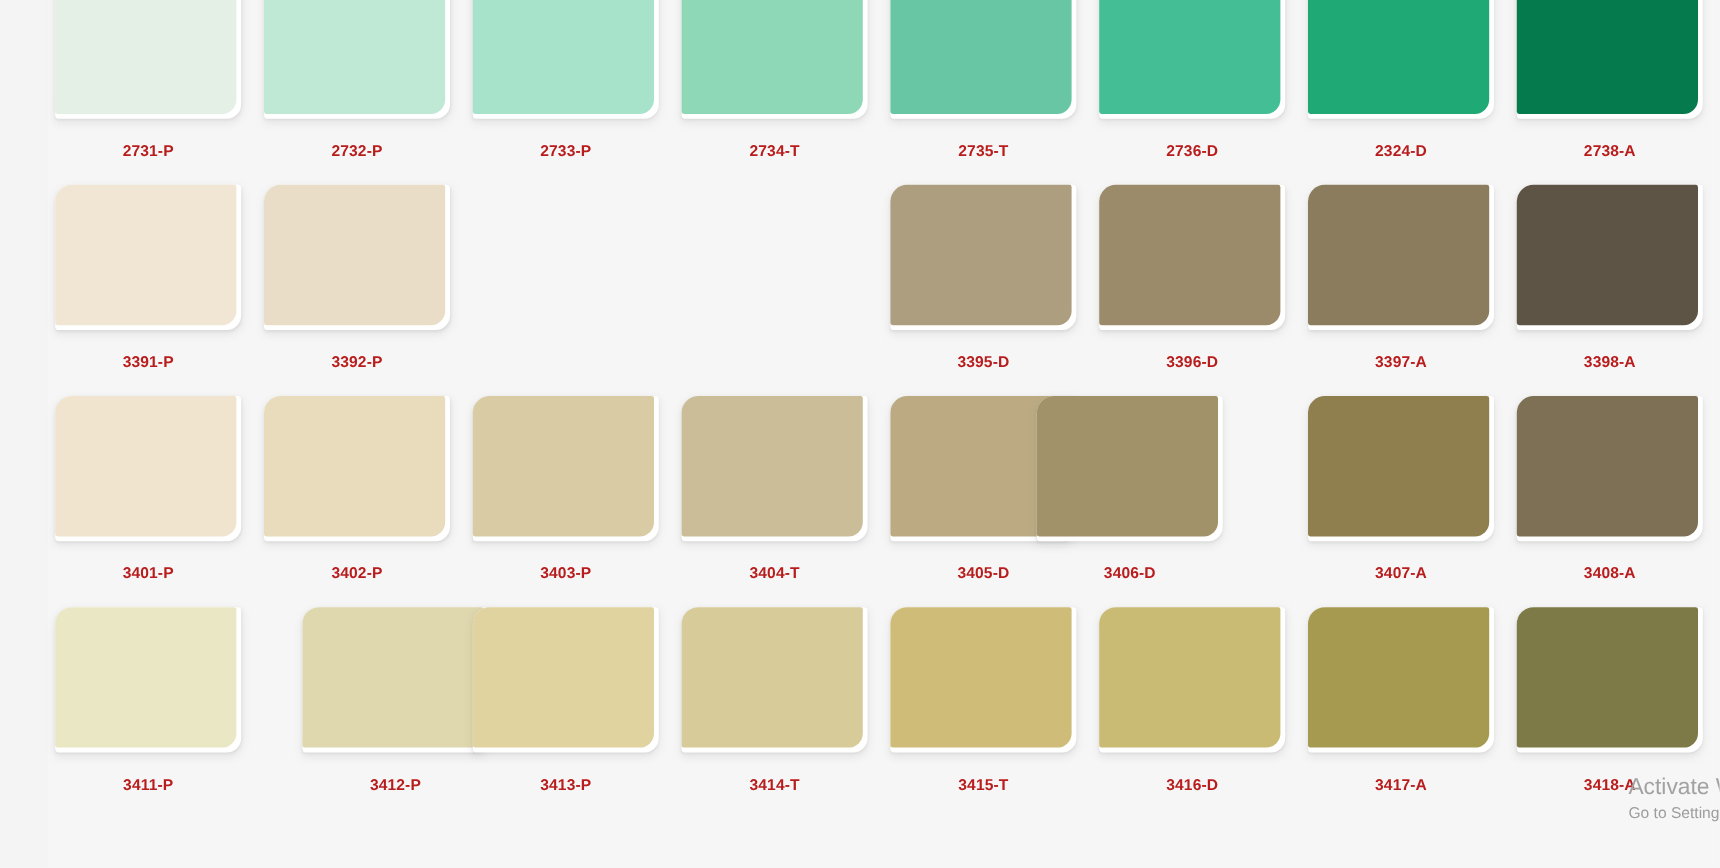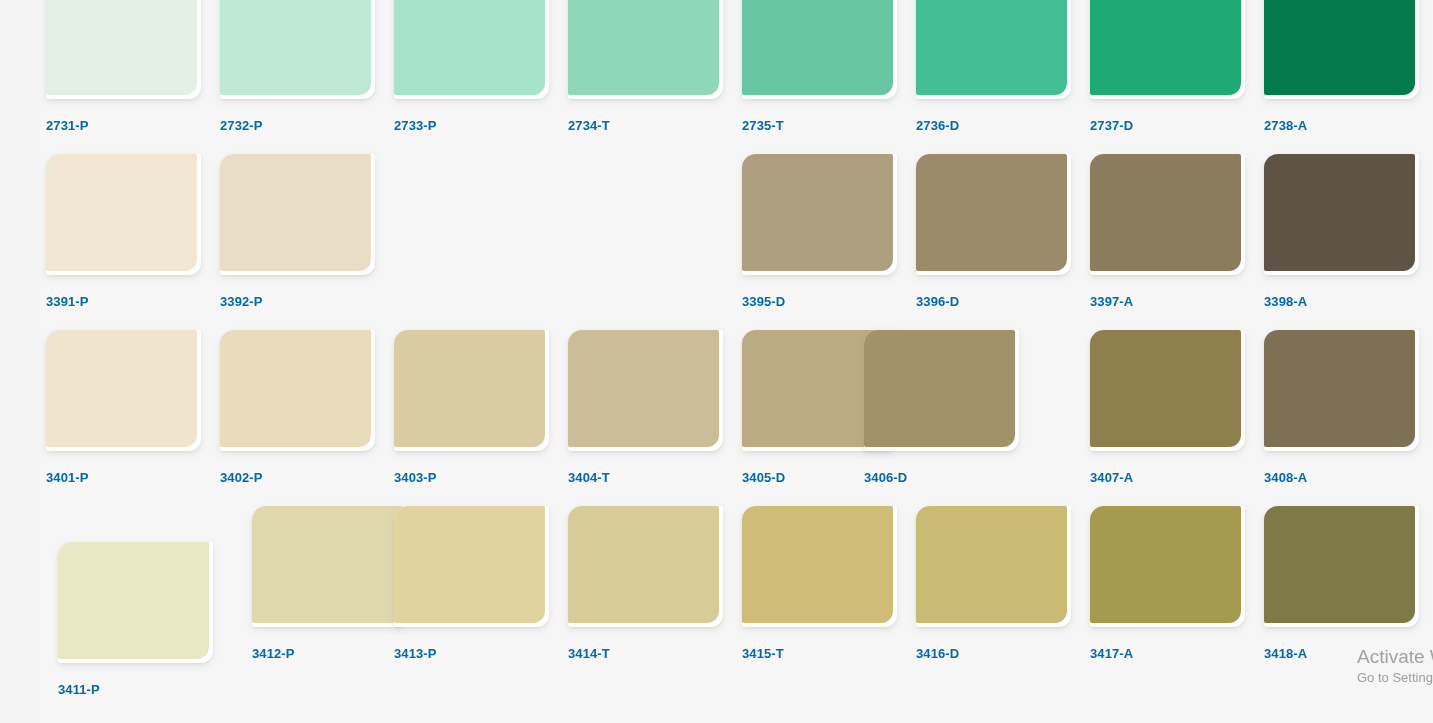--- a/index.html
+++ b/index.html
@@ -64,25 +64,26 @@
     top: 0;
     width: 151px;
     height: 117px;
     border-radius: 14px 2px 12px 2px;
   }
 
   .swatch-label {
     margin-top: 20px;
     font-size: 13px;
     font-weight: bold;
-    color: #0369a1;
+    color: #b91c1c;
     letter-spacing: 0.1px;
     line-height: 13px;
     white-space: nowrap;
     font-family: "Liberation Sans", sans-serif;
+    text-align: center;
   }
 
   
   #activation-watermark {
     position: absolute;
     left: 1357px;
     top: 645px;
     width: 180px;
     text-align: left;
     color: #9a9a9a;
@@ -142,21 +143,21 @@
       <div class="swatch-cell" style="left: 916px;">
         <div class="swatch-card">
           <div class="swatch-chip" style="background: rgb(68, 191, 149);"></div>
         </div>
         <div class="swatch-label">2736-D</div>
       </div>
       <div class="swatch-cell" style="left: 1090px;">
         <div class="swatch-card">
           <div class="swatch-chip" style="background: rgb(31, 169, 116);"></div>
         </div>
-        <div class="swatch-label">2737-D</div>
+        <div class="swatch-label">2324-D</div>
       </div>
       <div class="swatch-cell" style="left: 1264px;">
         <div class="swatch-card">
           <div class="swatch-chip" style="background: rgb(5, 122, 77);"></div>
         </div>
         <div class="swatch-label">2738-A</div>
       </div>
     </div>
     <div class="swatch-row" style="top: 154px;">
       <div class="swatch-cell" style="left: 46px;">
@@ -240,21 +241,21 @@
         <div class="swatch-label">3407-A</div>
       </div>
       <div class="swatch-cell" style="left: 1264px;">
         <div class="swatch-card">
           <div class="swatch-chip" style="background: rgb(125, 112, 84);"></div>
         </div>
         <div class="swatch-label">3408-A</div>
       </div>
     </div>
     <div class="swatch-row" style="top: 506px;">
-      <div class="swatch-cell" style="left: 58px; margin-top: 36px;">
+      <div class="swatch-cell" style="left: 46px;">
         <div class="swatch-card">
           <div class="swatch-chip" style="background: rgb(234, 232, 196);"></div>
         </div>
         <div class="swatch-label">3411-P</div>
       </div>
       <div class="swatch-cell" style="left: 220px; margin-left: 32px;">
         <div class="swatch-card">
           <div class="swatch-chip" style="background: rgb(223, 216, 174);"></div>
         </div>
         <div class="swatch-label">3412-P</div>

